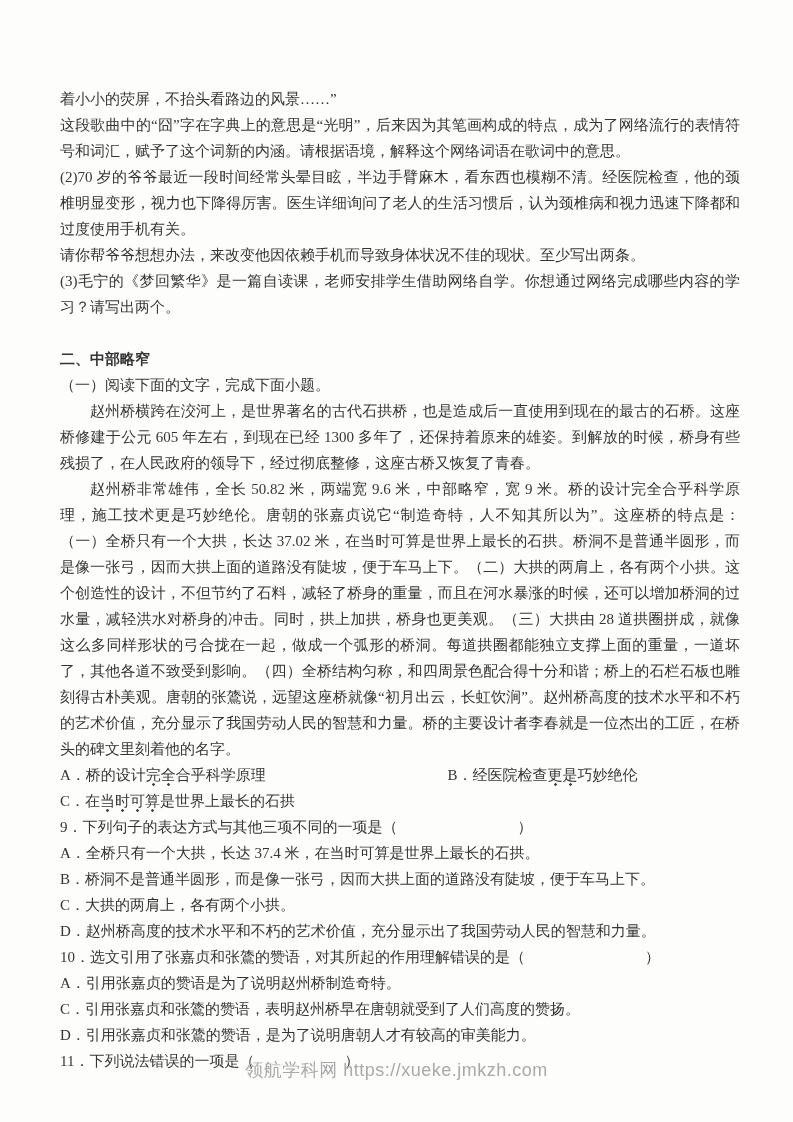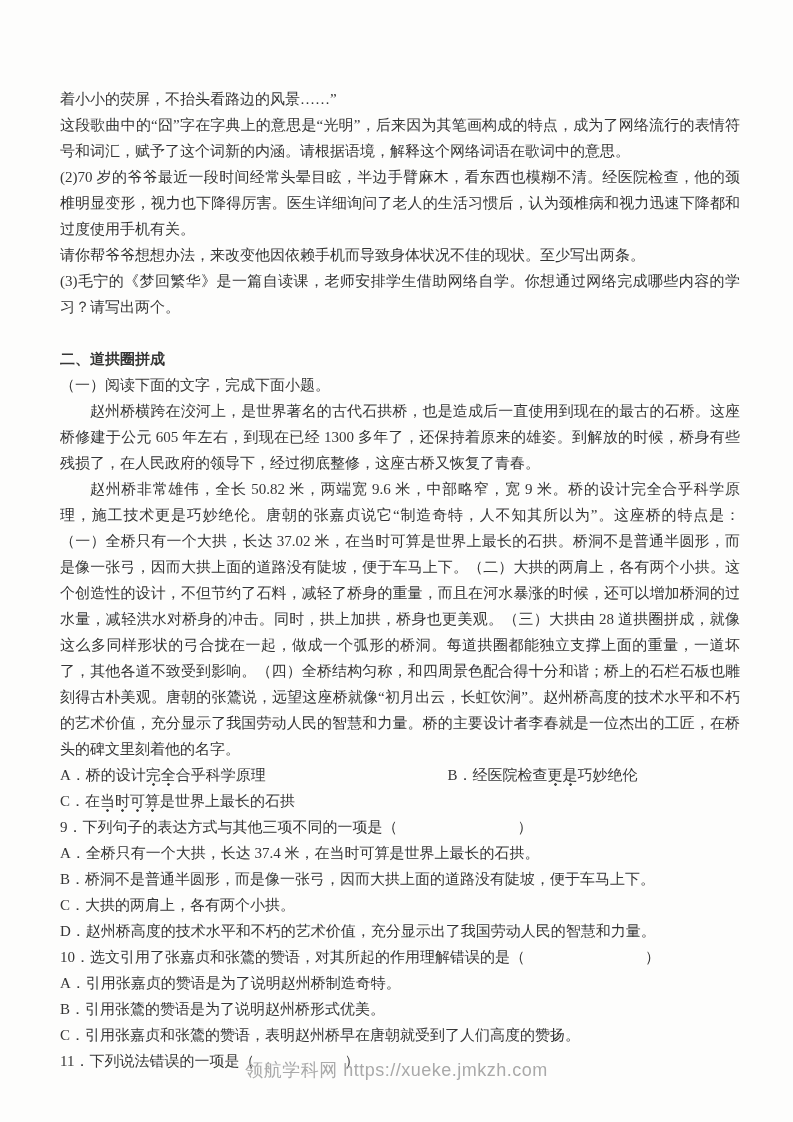--- a/index.html
+++ b/index.html
@@ -63,41 +63,41 @@
 
 <div class="page">
   <div class="content">
 
     <p class="para">着小小的荧屏，不抬头看路边的风景……”</p>
     <p class="para">这段歌曲中的“囧”字在字典上的意思是“光明”，后来因为其笔画构成的特点，成为了网络流行的表情符号和词汇，赋予了这个词新的内涵。请根据语境，解释这个网络词语在歌词中的意思。</p>
     <p class="para">(2)70 岁的爷爷最近一段时间经常头晕目眩，半边手臂麻木，看东西也模糊不清。经医院检查，他的颈椎明显变形，视力也下降得厉害。医生详细询问了老人的生活习惯后，认为颈椎病和视力迅速下降都和过度使用手机有关。</p>
     <p class="para">请你帮爷爷想想办法，来改变他因依赖手机而导致身体状况不佳的现状。至少写出两条。</p>
     <p class="para">(3)毛宁的《梦回繁华》是一篇自读课，老师安排学生借助网络自学。你想通过网络完成哪些内容的学习？请写出两个。</p>
 
-    <p class="para section-heading">二、道拱圈拼成</p>
+    <p class="para section-heading">二、中部略窄</p>
     <p class="para">（一）阅读下面的文字，完成下面小题。</p>
 
     <p class="para indent">赵州桥横跨在洨河上，是世界著名的古代石拱桥，也是造成后一直使用到现在的最古的石桥。这座桥修建于公元 605 年左右，到现在已经 1300 多年了，还保持着原来的雄姿。到解放的时候，桥身有些残损了，在人民政府的领导下，经过彻底整修，这座古桥又恢复了青春。</p>
     <p class="para indent">赵州桥非常雄伟，全长 50.82 米，两端宽 9.6 米，中部略窄，宽 9 米。桥的设计完全合乎科学原理，施工技术更是巧妙绝伦。唐朝的张嘉贞说它“制造奇特，人不知其所以为”。这座桥的特点是：（一）全桥只有一个大拱，长达 37.02 米，在当时可算是世界上最长的石拱。桥洞不是普通半圆形，而是像一张弓，因而大拱上面的道路没有陡坡，便于车马上下。（二）大拱的两肩上，各有两个小拱。这个创造性的设计，不但节约了石料，减轻了桥身的重量，而且在河水暴涨的时候，还可以增加桥洞的过水量，减轻洪水对桥身的冲击。同时，拱上加拱，桥身也更美观。（三）大拱由 28 道拱圈拼成，就像这么多同样形状的弓合拢在一起，做成一个弧形的桥洞。每道拱圈都能独立支撑上面的重量，一道坏了，其他各道不致受到影响。（四）全桥结构匀称，和四周景色配合得十分和谐；桥上的石栏石板也雕刻得古朴美观。唐朝的张鷟说，远望这座桥就像“初月出云，长虹饮涧”。赵州桥高度的技术水平和不朽的艺术价值，充分显示了我国劳动人民的智慧和力量。桥的主要设计者李春就是一位杰出的工匠，在桥头的碑文里刻着他的名字。</p>
 
     <div class="opt-grid">
       <div class="opt"><span>A．</span><span>桥的设计</span><span class="em-dots">完全</span><span>合乎科学原理</span></div>
       <div class="opt"><span>B．</span><span>经医院检查</span><span class="em-dots">更是</span><span>巧妙绝伦</span></div>
       <div class="opt"><span>C．</span><span>在</span><span class="em-dots">当时可算</span><span>是世界上最长的石拱</span></div>
     </div>
 
     <p class="para question">9．下列句子的表达方式与其他三项不同的一项是（　　　　　　　　）</p>
     <p class="para">A．全桥只有一个大拱，长达 37.4 米，在当时可算是世界上最长的石拱。</p>
     <p class="para">B．桥洞不是普通半圆形，而是像一张弓，因而大拱上面的道路没有陡坡，便于车马上下。</p>
     <p class="para">C．大拱的两肩上，各有两个小拱。</p>
     <p class="para">D．赵州桥高度的技术水平和不朽的艺术价值，充分显示出了我国劳动人民的智慧和力量。</p>
 
     <p class="para question">10．选文引用了张嘉贞和张鷟的赞语，对其所起的作用理解错误的是（　　　　　　　　）</p>
     <p class="para">A．引用张嘉贞的赞语是为了说明赵州桥制造奇特。</p>
-    <p class="para">B．引用张鷟的赞语是为了说明赵州桥形式优美。</p>
     <p class="para">C．引用张嘉贞和张鷟的赞语，表明赵州桥早在唐朝就受到了人们高度的赞扬。</p>
+    <p class="para">D．引用张嘉贞和张鷟的赞语，是为了说明唐朝人才有较高的审美能力。</p>
 
     <p class="para question">11．下列说法错误的一项是（　　　　　　）</p>
 
   </div>
 
   <div class="footer-watermark">领航学科网 https://xueke.jmkzh.com</div>
 </div>
 
 </body></html>

